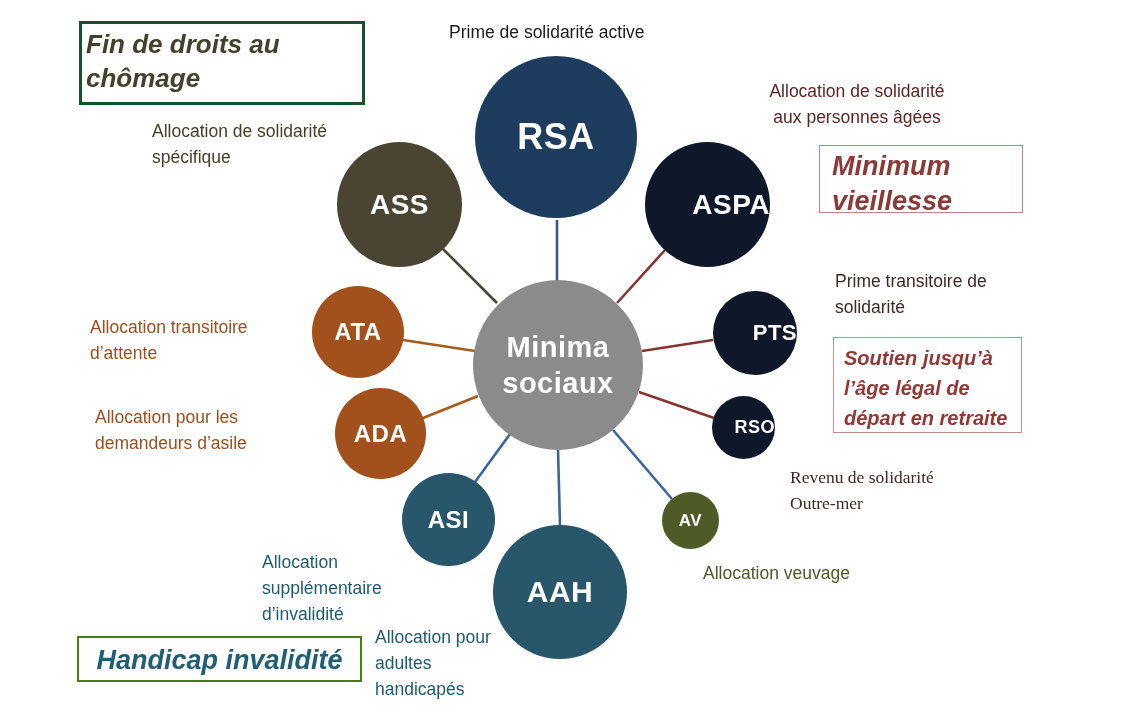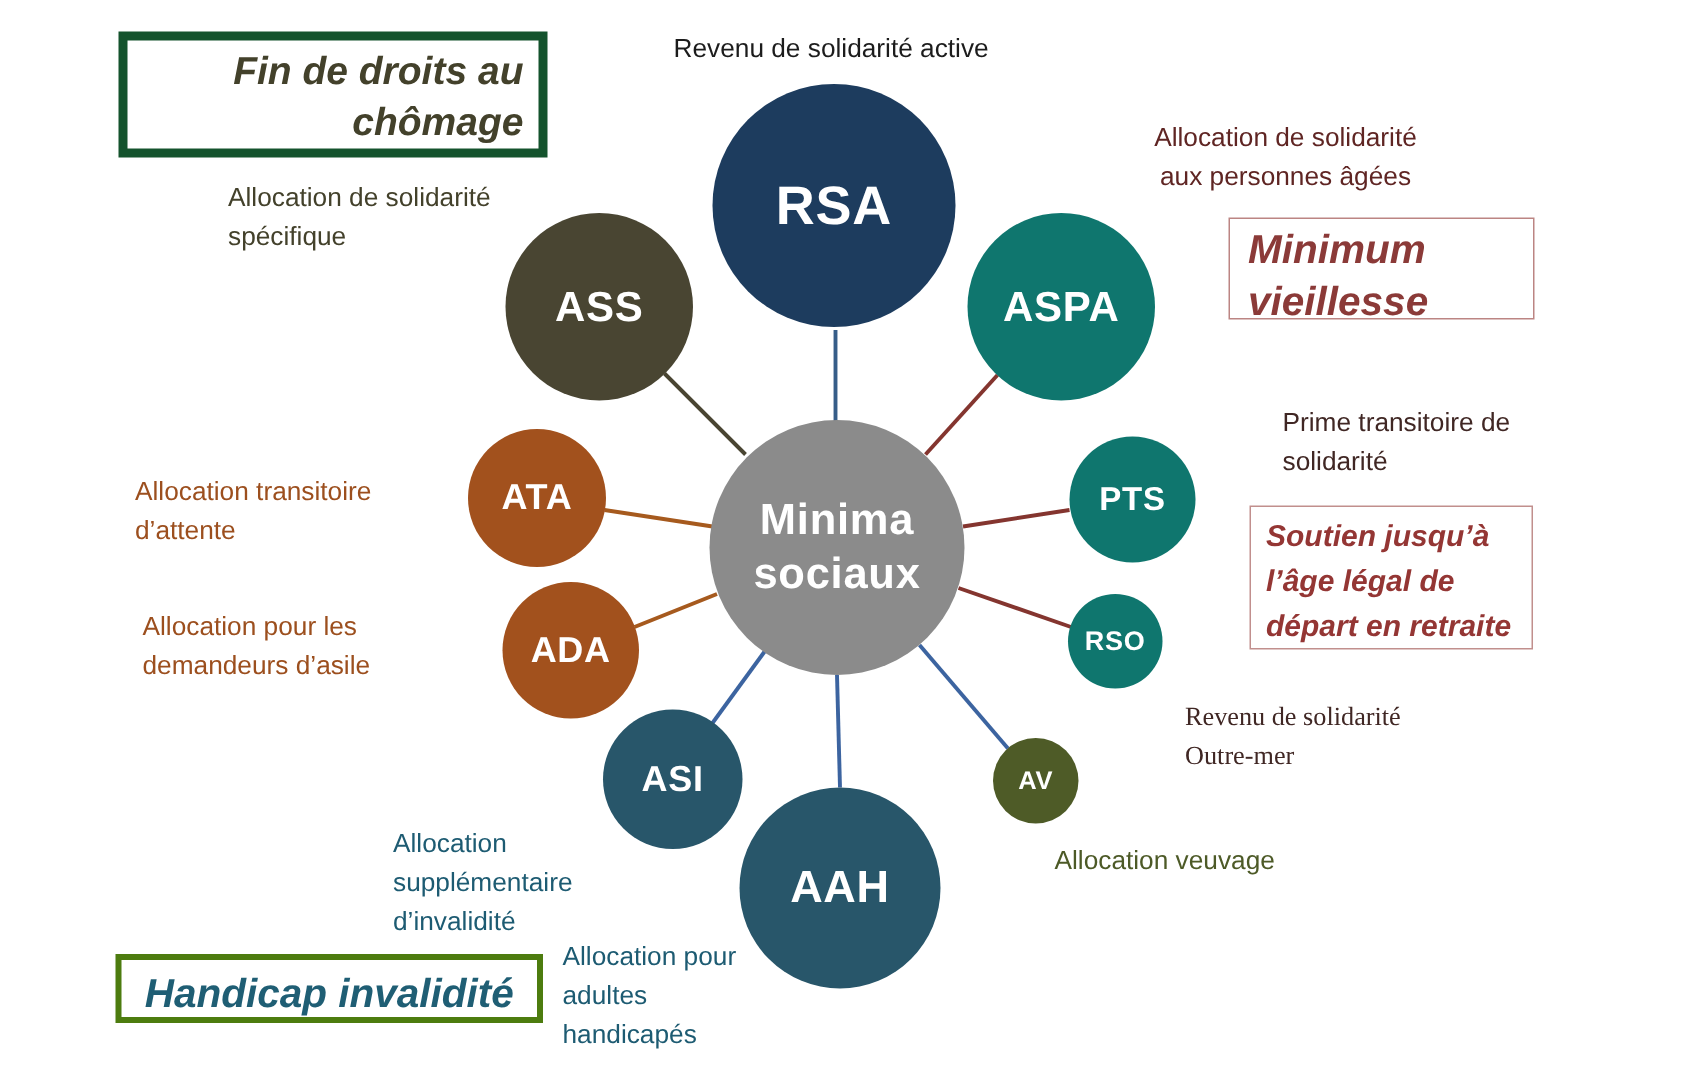--- a/index.html
+++ b/index.html
@@ -7,21 +7,21 @@
     position:relative;width:1134px;height:719px;background:#ffffff;overflow:hidden;
     font-family:"Liberation Sans",sans-serif;
   }
   .connectors{position:absolute;left:0;top:0;width:1134px;height:719px;}
 
   .node{
     position:absolute;border-radius:50%;display:flex;align-items:center;justify-content:center;
     color:#ffffff;font-weight:bold;letter-spacing:0.5px;
   }
   .c-navy{background:#1d3c5e;}
-  .c-maroon{background:#0f766e;}
+  .c-maroon{background:#0f172a;justify-content:flex-end;}
   .c-olive{background:#494532;}
   .c-orange{background:#a2511d;}
   .c-teal{background:#28566a;}
   .c-green{background:#4e5b27;}
   .c-gray{background:#8b8b8b;}
 
   .node-center{left:473px;top:280px;width:170px;height:170px;font-size:29px;line-height:1.25;text-align:center;white-space:pre-line;}
   .node-rsa {left:475px;top:56px; width:162px;height:162px;font-size:36px;}
   .node-ass {left:337px;top:142px;width:125px;height:125px;font-size:28px;}
   .node-aspa{left:645px;top:142px;width:125px;height:125px;font-size:28px;}
@@ -30,46 +30,46 @@
   .node-ada {left:335px;top:388px;width:91px; height:91px; font-size:24px;}
   .node-rso {left:712px;top:396px;width:63px; height:63px; font-size:18px;}
   .node-asi {left:402px;top:473px;width:93px; height:93px; font-size:24px;}
   .node-av  {left:662px;top:492px;width:57px; height:57px; font-size:17px;}
   .node-aah {left:493px;top:525px;width:134px;height:134px;font-size:30px;}
 
   .note{position:absolute;font-size:17.5px;line-height:1.48;white-space:pre-line;}
   .note-rsa {left:449px;top:20px; color:#1c1c1c;}
   .note-ass {left:152px;top:119px;color:#43412b;}
   .note-aspa{left:754px;top:79px; color:#5f2523;width:206px;text-align:center;}
-  .note-pts {left:835px;top:269px;color:#402724;margin-left:20px;}
+  .note-pts {left:835px;top:269px;color:#402724;}
   .note-ata {left:90px; top:315px;color:#9c4f1e;}
   .note-ada {left:95px; top:405px;color:#9c4f1e;}
   .note-rso {left:790px;top:465px;color:#402724;font-family:Liberation Serif, serif;}
   .note-av  {left:703px;top:561px;color:#4d5a27;}
   .note-asi {left:262px;top:550px;color:#1d5b72;}
   .note-aah {left:375px;top:625px;color:#1d5b72;}
 
   .callout{
     position:absolute;box-sizing:border-box;font-style:italic;font-weight:bold;
     white-space:pre-line;background:#ffffff;
   }
   .callout-chomage{
-    left:79px;top:21px;width:286px;height:84px;border:6px solid #14532d;
-    color:#43412b;font-size:26px;line-height:1.32;text-align:right;padding:3px 10px 0 4px;
+    left:79px;top:21px;width:286px;height:84px;border:3px solid #14532d;
+    color:#43412b;font-size:26px;line-height:1.32;text-align:left;padding:3px 10px 0 4px;
   }
   .callout-vieillesse{
     left:819px;top:145px;width:204px;height:68px;border:1px solid #bc8583;
     color:#8b3a38;font-size:27px;line-height:1.3;padding:3px 4px 0 12px;
   }
   .callout-retraite{
     left:833px;top:337px;width:189px;height:96px;border:1px solid #c18f8d;
     color:#943634;font-size:20px;line-height:1.5;padding:5px 0 0 10px;
   }
   .callout-handicap{
-    left:77px;top:636px;width:285px;height:46px;border:4px solid #4d7c0f;
+    left:77px;top:636px;width:285px;height:46px;border:2px solid #4d7c0f;
     color:#1f5e74;font-size:27px;line-height:1.5;text-align:center;padding:2px 2px 0 2px;
   }
 </style>
 </head>
 <body>
 
 <div class="stage">
 
   <svg class="connectors" viewBox="0 0 1134 719" xmlns="http://www.w3.org/2000/svg">
     <line x1="557" y1="220" x2="557" y2="281" stroke="#365d88" stroke-width="2.6"></line>
@@ -86,21 +86,21 @@
 
   <div class="callout callout-chomage">Fin de droits au
 chômage</div>
   <div class="callout callout-vieillesse">Minimum
 vieillesse</div>
   <div class="callout callout-retraite">Soutien jusqu’à
 l’âge légal de
 départ en retraite</div>
   <div class="callout callout-handicap">Handicap invalidité</div>
 
-  <div class="note note-rsa">Revenu de solidarité active</div>
+  <div class="note note-rsa">Prime de solidarité active</div>
   <div class="note note-ass">Allocation de solidarité
 spécifique</div>
   <div class="note note-aspa">Allocation de solidarité
 aux personnes âgées</div>
   <div class="note note-ata">Allocation transitoire
 d’attente</div>
   <div class="note note-pts">Prime transitoire de
 solidarité</div>
   <div class="note note-ada">Allocation pour les
 demandeurs d’asile</div>

